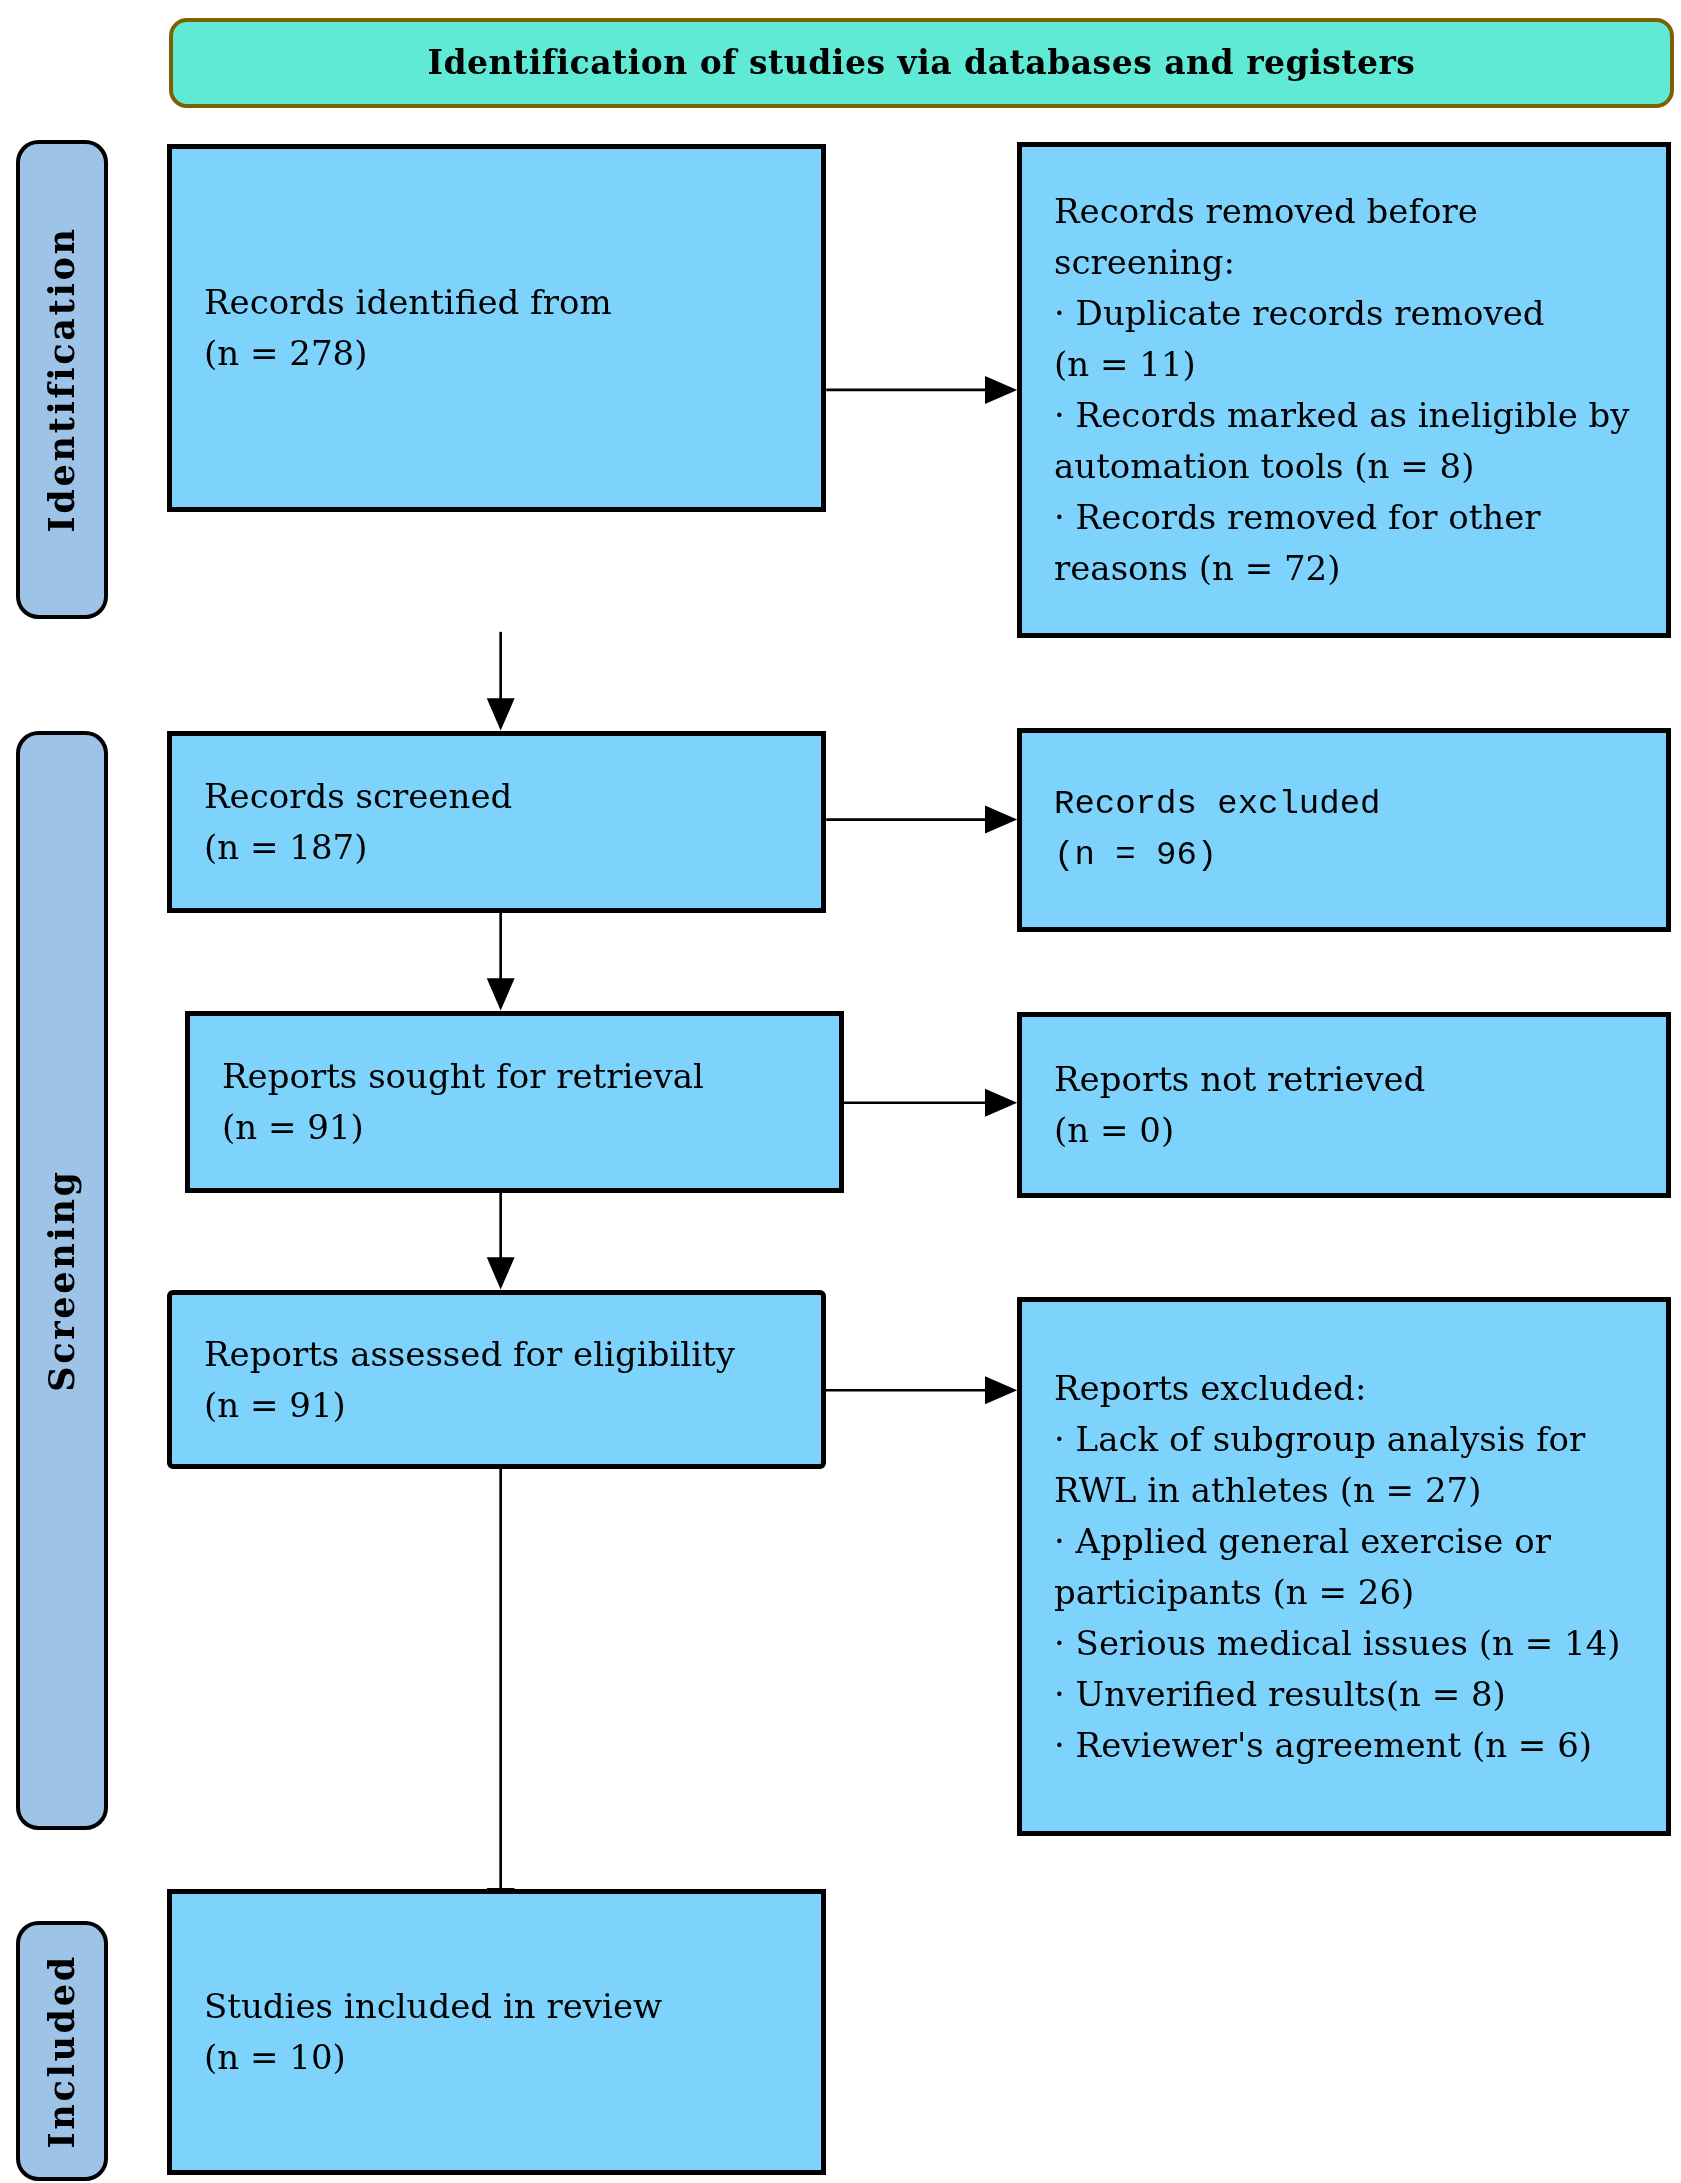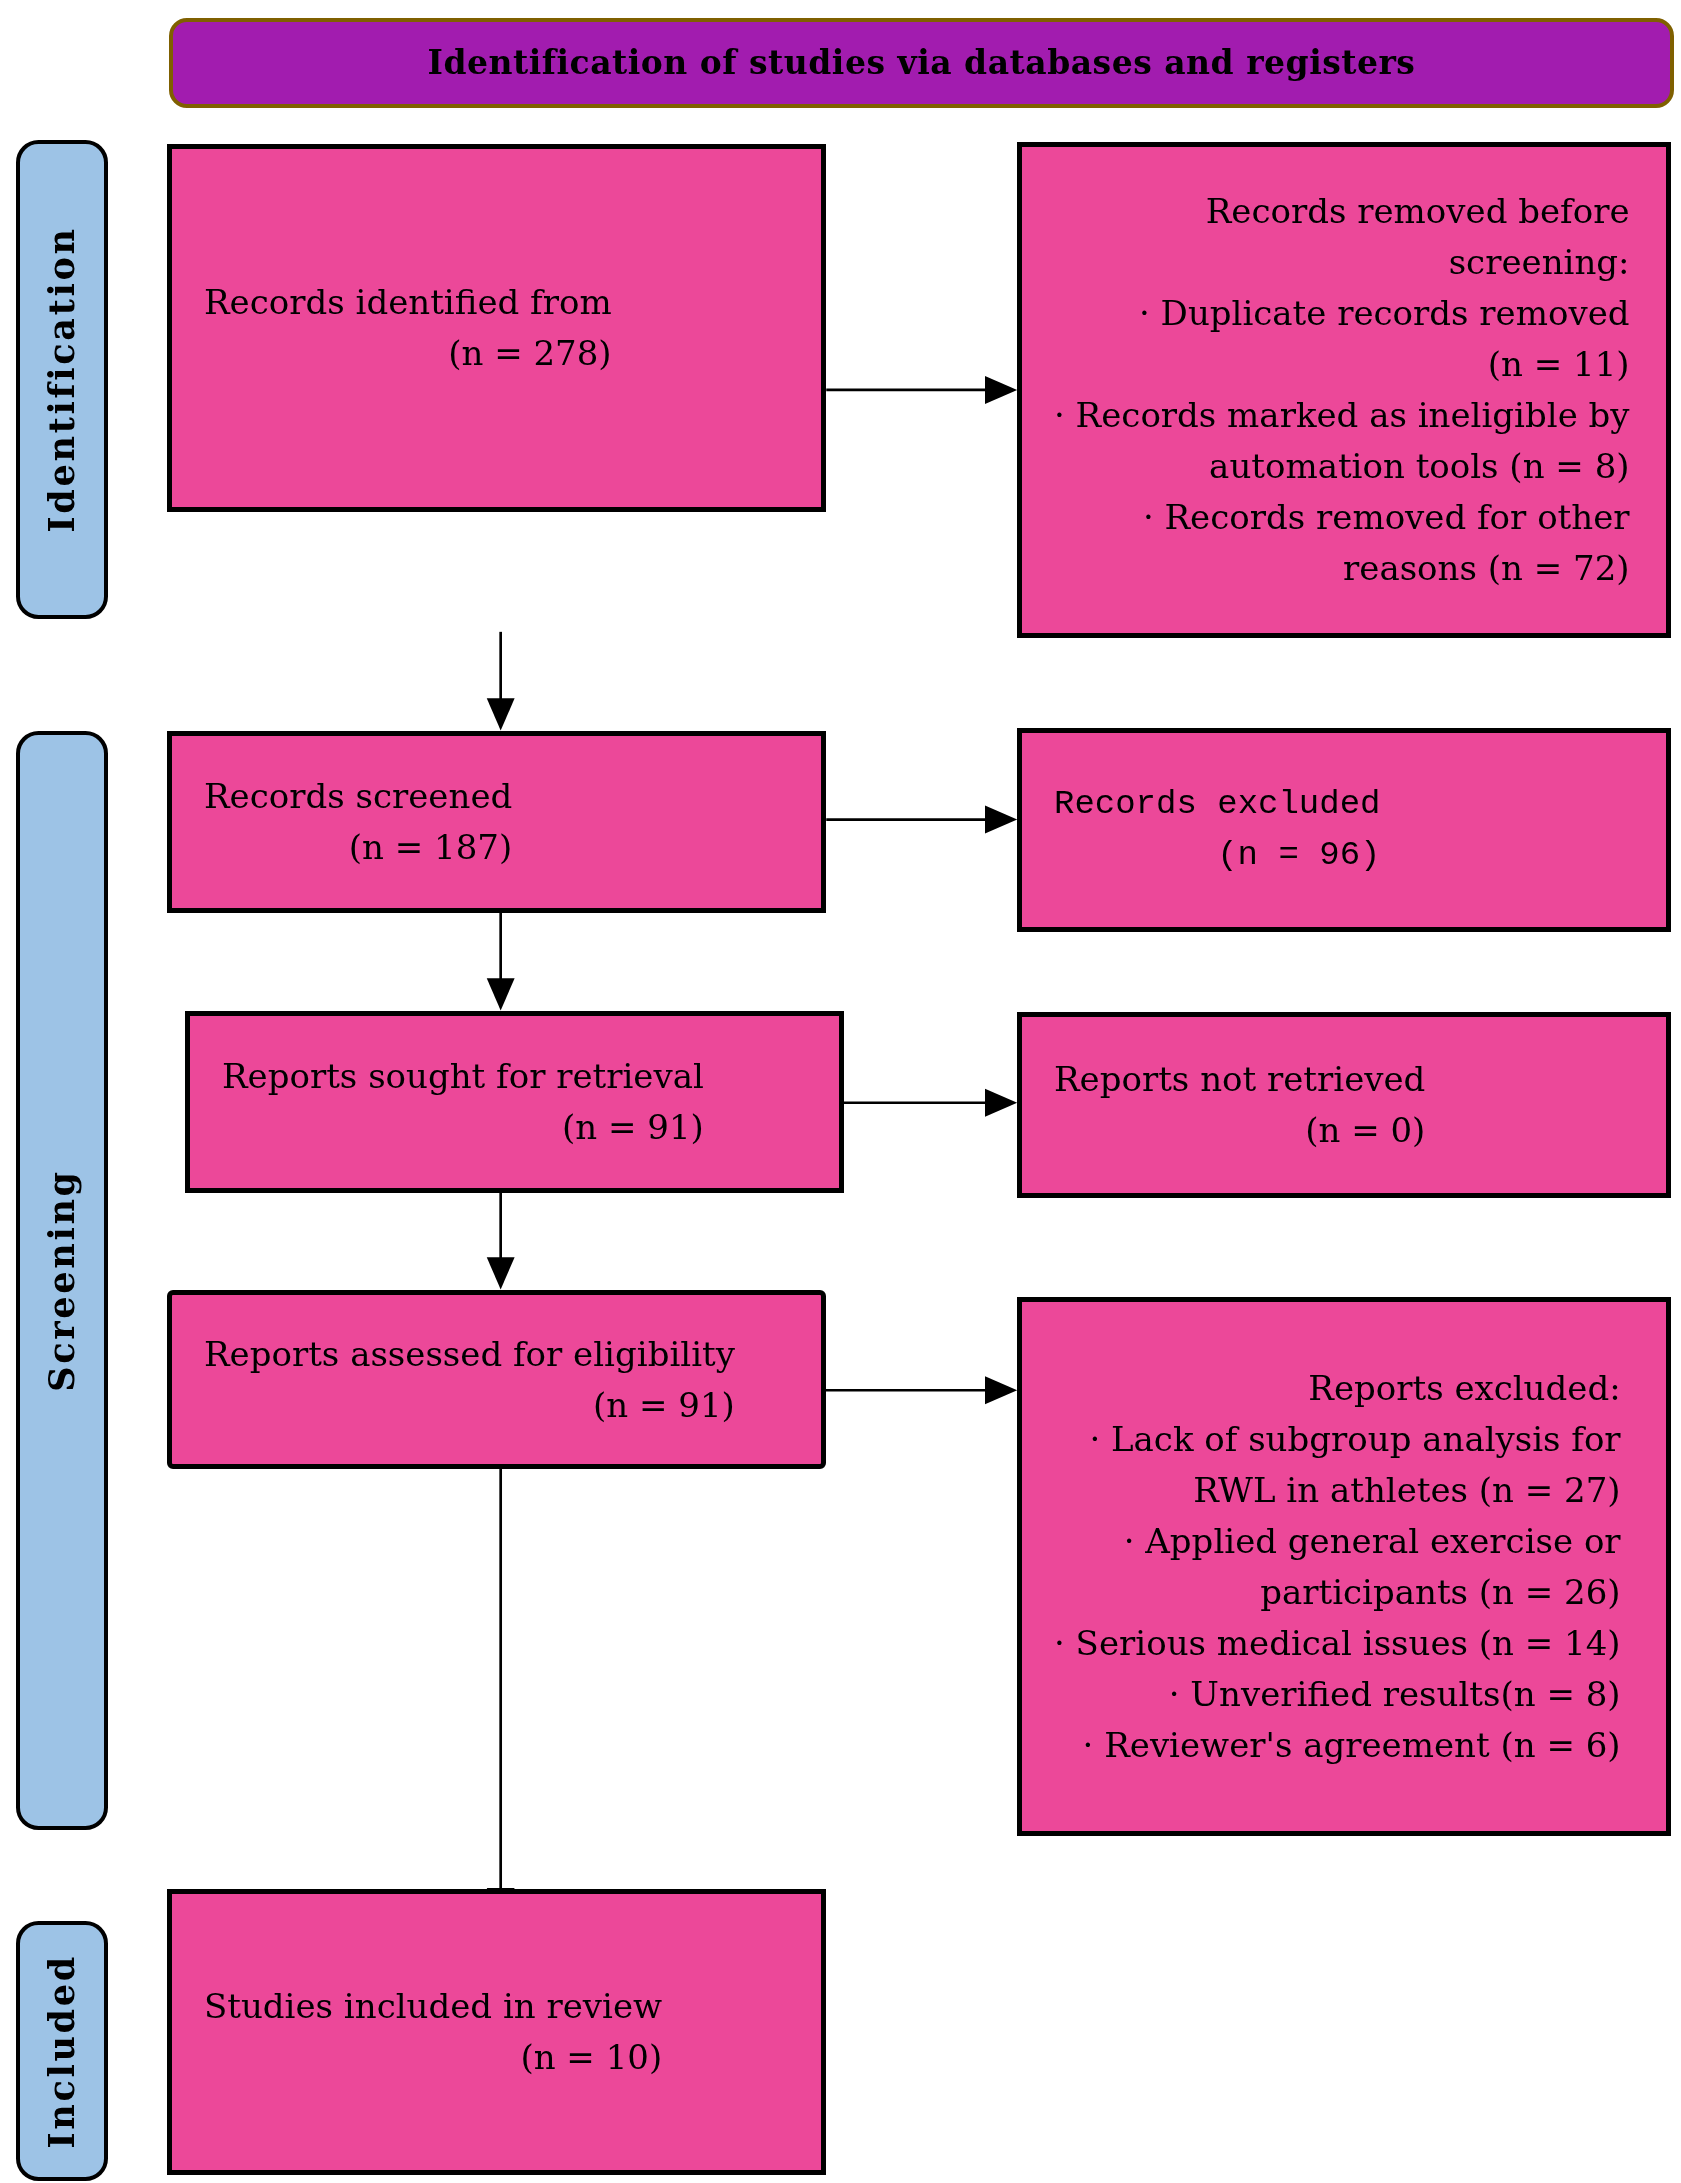--- a/index.html
+++ b/index.html
@@ -39,23 +39,23 @@
   .pill-label {
     transform: rotate(-90deg);
     white-space: nowrap;
     font-size: 35px; font-weight: bold;
     letter-spacing: 2.7px;
   }
 
   .box {
     position: absolute;
     box-sizing: border-box;
-    background: #ec4899;
+    background: #7dd3fc;
     border: 5.4px solid #000000;
-    display: flex; align-items: center; text-align: right;
+    display: flex; align-items: center;
   }
   .box-text {
     padding-left: 32px; padding-right: 19.3px;
     font-size: 34px; line-height: 51px;
     white-space: pre-line;
   }
   .col-left  { left: 167px;  width: 659px; }
   .col-right { left: 1017px; width: 654px; }
 
   .box-l1 { top: 144px;  height: 368px; }
@@ -104,21 +104,21 @@
     <g>
       <line x1="933" y1="2223" x2="933" y2="2350" stroke="#000" stroke-width="5"></line>
       <polygon points="933,2404 907,2344 959,2344" fill="#000"></polygon>
     </g>
     <g>
       <line x1="933" y1="2737" x2="933" y2="3526" stroke="#000" stroke-width="5"></line>
       <polygon points="933,3580 907,3520 959,3520" fill="#000"></polygon>
     </g>
   </svg>
 
-  <div class="banner" style="background: #a21caf; border-color: rgb(127, 96, 0);">
+  <div class="banner" style="background: #5eead4; border-color: rgb(127, 96, 0);">
     <div class="banner-label">Identification of studies via databases and registers</div>
   </div>
 
   <div class="pill pill-identification" style="background: rgb(157, 195, 230);">
     <div class="pill-label">Identification</div>
   </div>
   <div class="pill pill-screening" style="background: rgb(157, 195, 230);">
     <div class="pill-label">Screening</div>
   </div>
   <div class="pill pill-included" style="background: rgb(157, 195, 230);">

